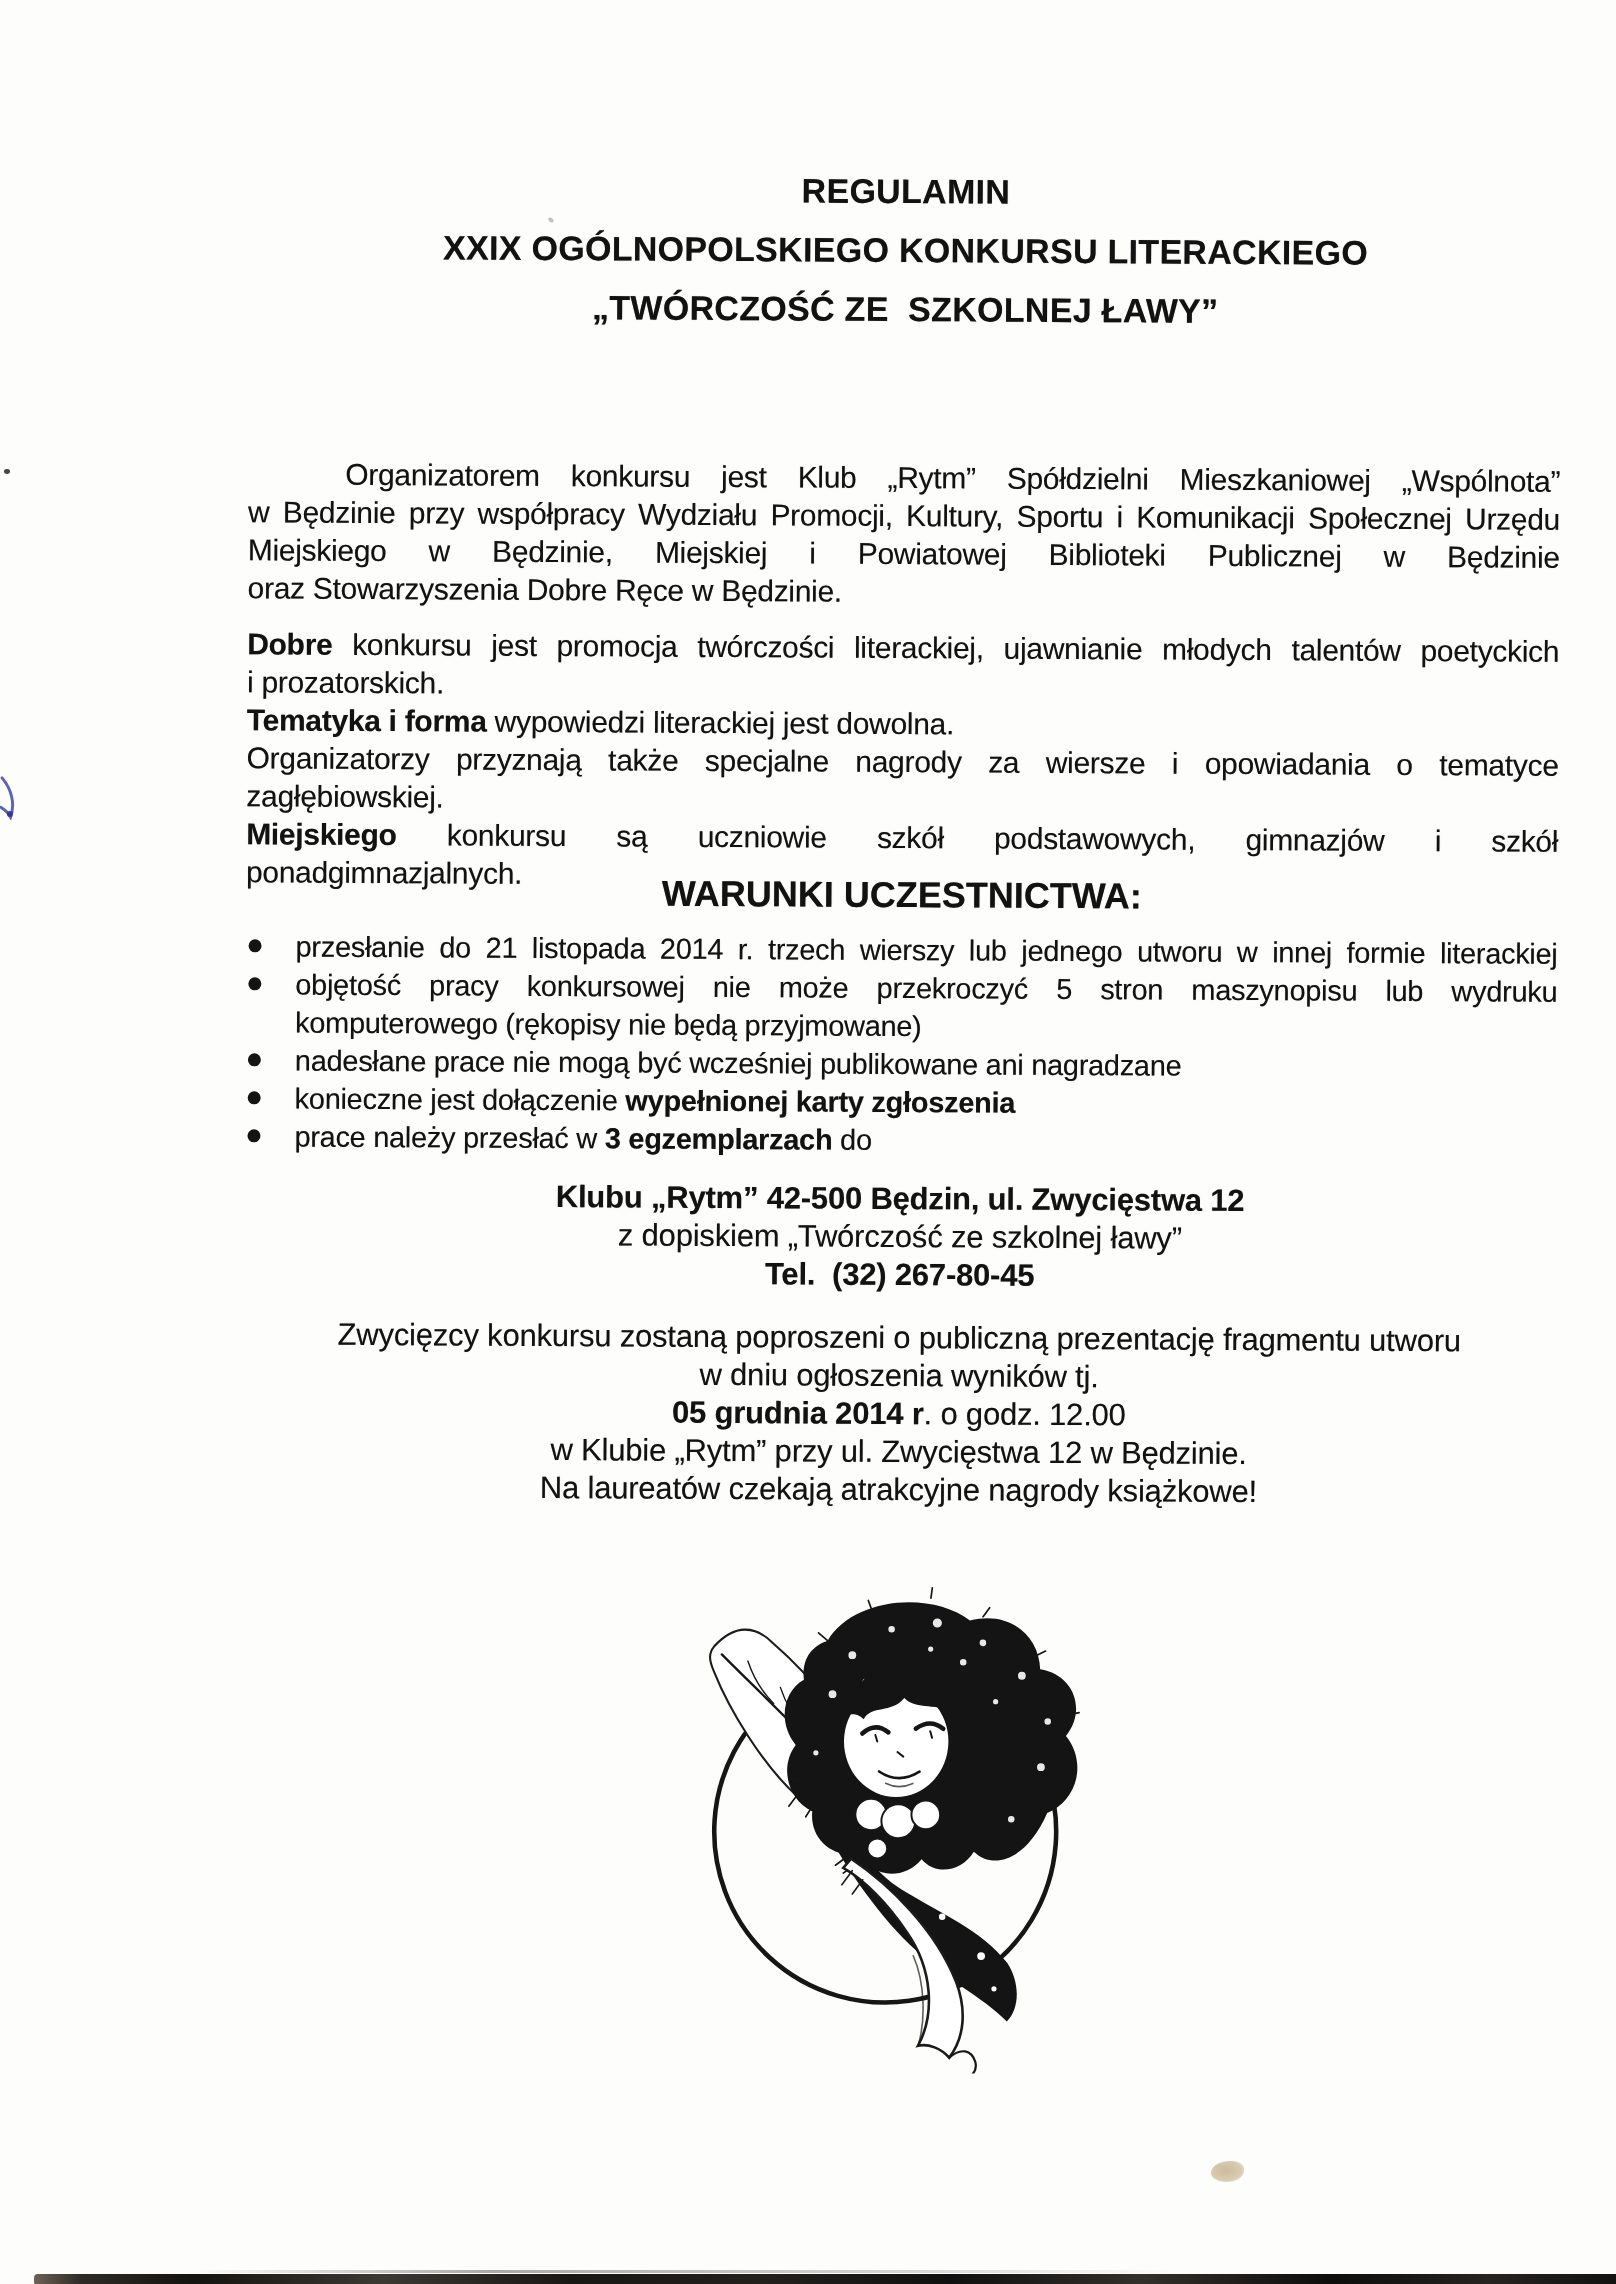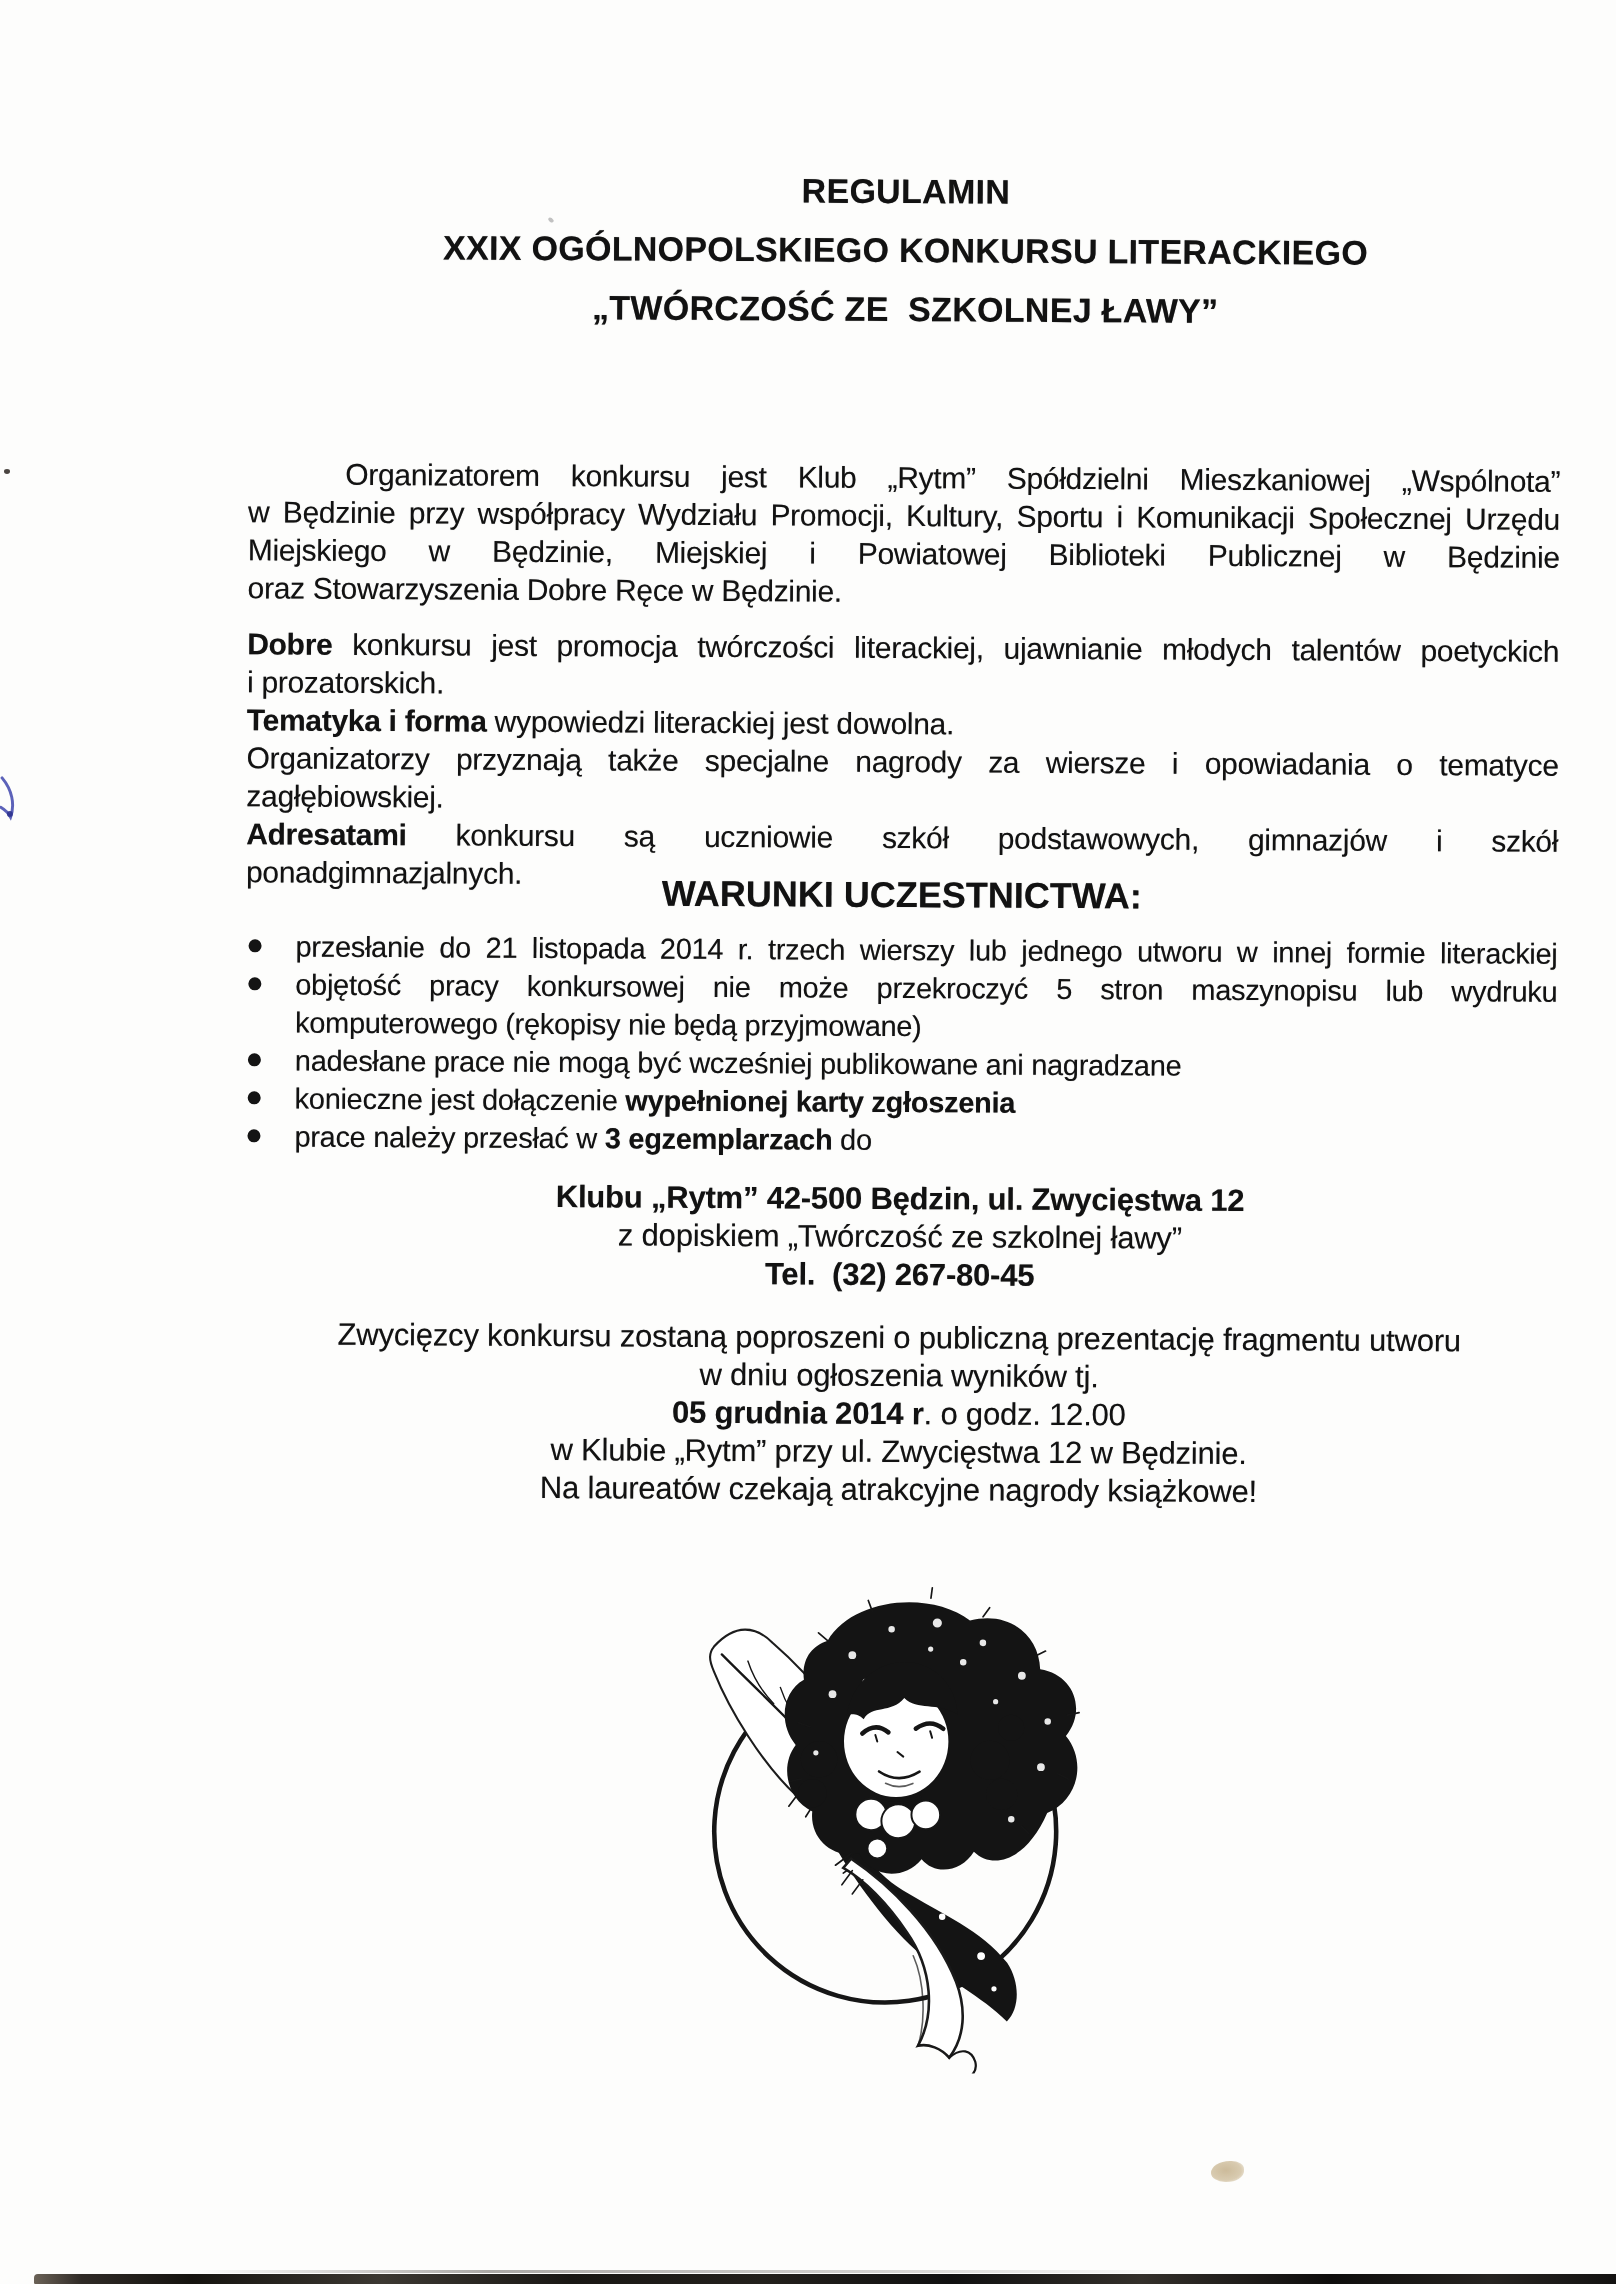--- a/index.html
+++ b/index.html
@@ -67,21 +67,21 @@
       <div class="line body-line stretch">Miejskiego w Będzinie, Miejskiej i Powiatowej Biblioteki Publicznej w Będzinie</div>
       <div class="line body-line">oraz Stowarzyszenia Dobre Ręce w Będzinie.</div>
     </div>
 
     <div class="block" style="top:625px;">
       <div class="line body-line stretch"><span class="b">Dobre</span><span> konkursu jest promocja twórczości literackiej, ujawnianie młodych talentów poetyckich</span></div>
       <div class="line body-line">i prozatorskich.</div>
       <div class="line body-line"><span class="b">Tematyka i forma</span><span> wypowiedzi literackiej jest dowolna.</span></div>
       <div class="line body-line stretch">Organizatorzy przyznają także specjalne nagrody za wiersze i opowiadania o tematyce</div>
       <div class="line body-line">zagłębiowskiej.</div>
-      <div class="line body-line stretch"><span class="b">Adresatami</span><span> konkursu są uczniowie szkół podstawowych, gimnazjów i szkół</span></div>
+      <div class="line body-line stretch"><span class="b">Miejskiego</span><span> konkursu są uczniowie szkół podstawowych, gimnazjów i szkół</span></div>
       <div class="line body-line">ponadgimnazjalnych.</div>
     </div>
 
     <div class="block heading-line" style="top:871px;">WARUNKI UCZESTNICTWA:</div>
 
     <ul class="block bullets" style="top:927px;">
       <li>
         <span class="bullet-dot"></span>
         <div class="line stretch">przesłanie do 21 listopada 2014 r. trzech wierszy lub jednego utworu w innej formie literackiej</div>
       </li>

